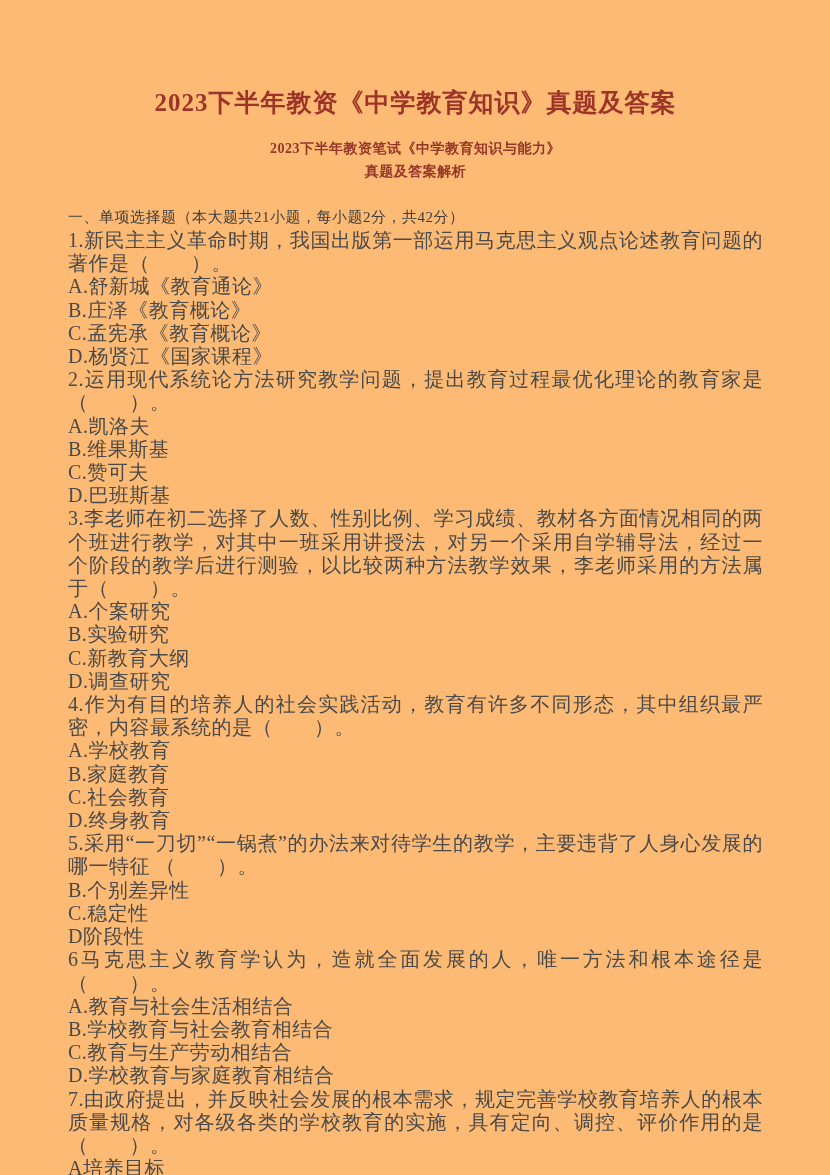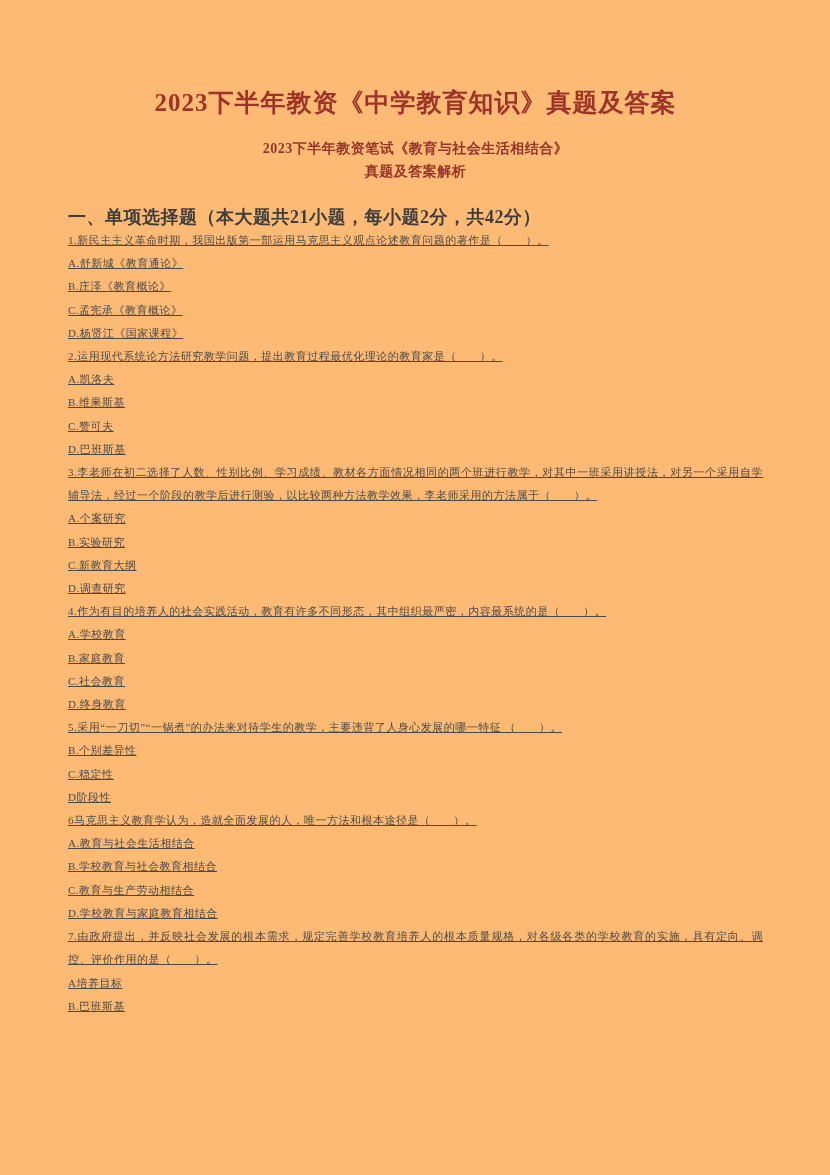--- a/index.html
+++ b/index.html
@@ -34,45 +34,44 @@
     font-weight: bold;
     letter-spacing: 0.5px;
     color: #94362a;
     line-height: 23px;
   }
   .doc-subtitle.first {
     margin-top: 17px;
   }
   .section-heading {
     margin: 23px 0 0 0;
-    font-size: 18px;
-    font-weight: bold;
+    font-size: 15px;
+    font-weight: normal;
     color: #3d3d3d;
     letter-spacing: 0.5px;
     line-height: 23px;
   }
   .line {
     margin: 0;
-    font-size: 11px;
+    font-size: 20px;
     color: #4a4a4a;
     letter-spacing: 0.5px;
     line-height: 23.2px;
-    text-decoration: underline;
   }
   .q-text {
     text-align: justify;
     text-justify: inter-ideograph;
   }
 </style>
 </head>
 <body>
 
 <div class="page">
   <h1 class="doc-title" style="color: rgb(156, 52, 40);">2023下半年教资《中学教育知识》真题及答案</h1>
-  <p class="doc-subtitle first" style="color: rgb(148, 54, 42);">2023下半年教资笔试《教育与社会生活相结合》</p>
+  <p class="doc-subtitle first" style="color: rgb(148, 54, 42);">2023下半年教资笔试《中学教育知识与能力》</p>
   <p class="doc-subtitle" style="color: rgb(148, 54, 42);">真题及答案解析</p>
 
   <p class="section-heading">一、单项选择题（本大题共21小题，每小题2分，共42分）</p>
 
   <div id="questions">
       <div>
         <p class="line q-text">1.新民主主义革命时期，我国出版第一部运用马克思主义观点论述教育问题的著作是（　　）。</p>
         <p class="line">A.舒新城《教育通论》</p>
         <p class="line">B.庄泽《教育概论》</p>
         <p class="line">C.孟宪承《教育概论》</p>

